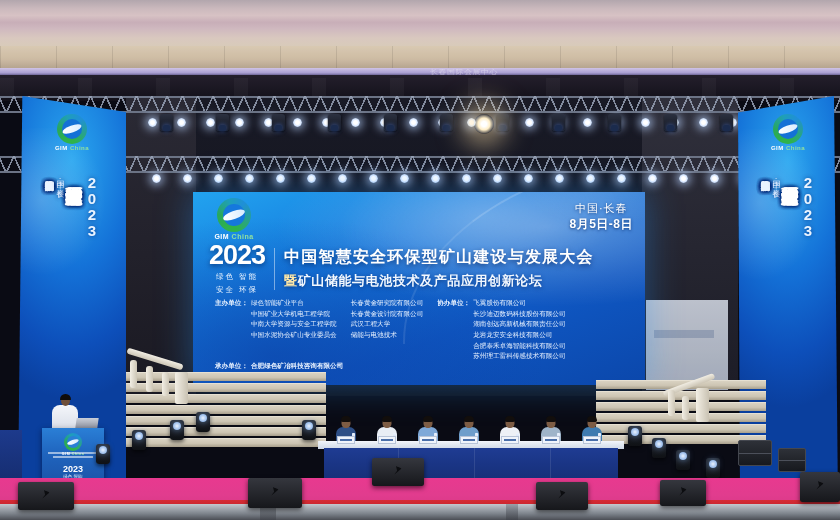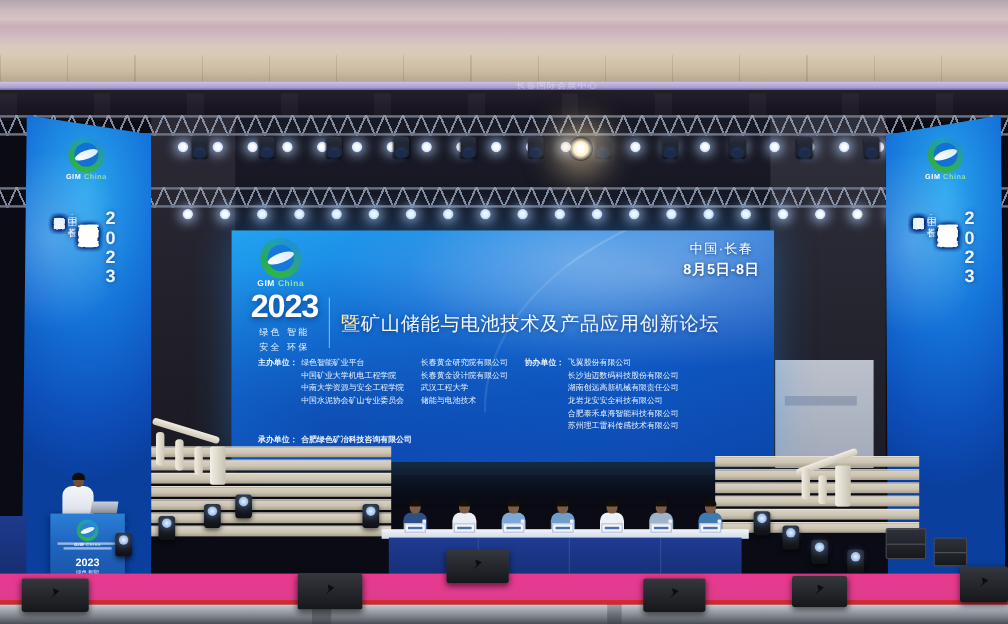--- a/index.html
+++ b/index.html
@@ -88,21 +88,21 @@
   .scr-city .c2{font-size:12px;font-weight:bold;letter-spacing:.5px;}
   .title-row{position:absolute;left:16px;top:50px;right:10px;display:flex;align-items:center;gap:9px;}
   .yearblock{text-align:center;color:#fff;flex:0 0 auto;}
   .yearblock .yr{font-size:27px;font-weight:bold;letter-spacing:-1px;line-height:1;
     text-shadow:0 2px 5px rgba(0,30,90,.6);}
   .yearblock .sl{font-size:7.5px;line-height:1.35;margin-top:3px;color:#eaf4ff;letter-spacing:2px;}
   .tdiv{width:1px;height:42px;background:rgba(255,255,255,.45);flex:0 0 auto;}
   .titles{flex:1 1 auto;}
   .t-main{font-size:16px;font-weight:bold;color:#fff;letter-spacing:1.2px;white-space:nowrap;
     text-shadow:0 2px 5px rgba(0,30,90,.65);}
-  .t-sub{font-size:16px;font-weight:normal;color:#f2f8ff;letter-spacing:.6px;white-space:nowrap;
+  .t-sub{font-size:13px;font-weight:bold;color:#f2f8ff;letter-spacing:.6px;white-space:nowrap;
     margin-top:4px;text-shadow:0 1px 4px rgba(0,30,90,.6);}
   .t-sub .ji{color:#ffe9a8;}
   .orgs{position:absolute;left:22px;top:106px;right:14px;display:flex;gap:14px;
     color:#eaf3ff;font-size:6.6px;line-height:1.62;}
   .org-block{display:flex;gap:3px;}
   .org-lbl{font-weight:bold;white-space:nowrap;}
   .org-list div{white-space:nowrap;}
   .col-a{flex:0 0 auto;} .col-b{flex:0 0 auto;} .col-c{flex:0 0 auto;}
   .host-line{position:absolute;left:22px;top:170px;display:flex;gap:3px;
     color:#eaf3ff;font-size:6.6px;font-weight:bold;}
@@ -346,20 +346,21 @@
     </div>
 
     <div class="title-row">
       <div class="yearblock">
         <div class="yr">2023</div>
         <div class="sl">绿色  智能</div>
         <div class="sl">安全  环保</div>
       </div>
       <div class="tdiv"></div>
       <div class="titles">
+        <div class="t-main">中国智慧安全环保型矿山建设与发展大会</div>
         <div class="t-sub">
           <span class="ji">暨</span><span>矿山储能与电池技术及产品应用创新论坛</span>
         </div>
       </div>
     </div>
 
     <div class="orgs">
       <div class="org-block col-a">
         <div class="org-lbl">主办单位：</div>
         <div class="org-list" id="hostCol1">

